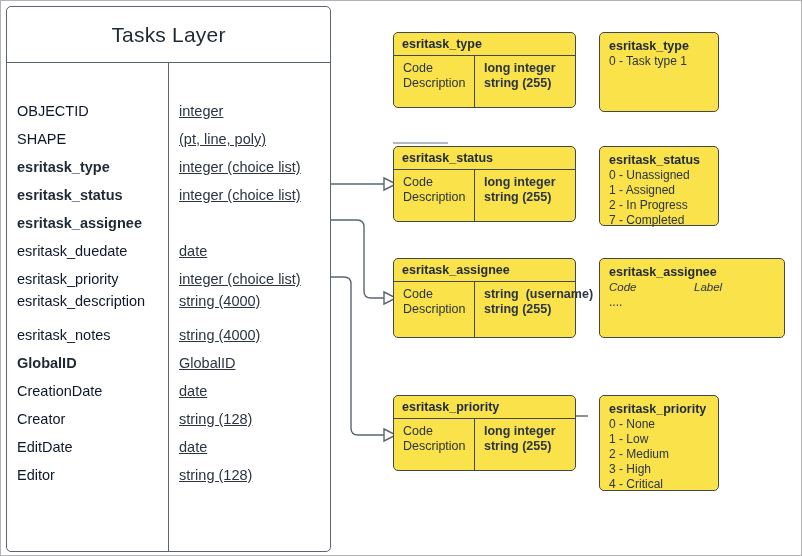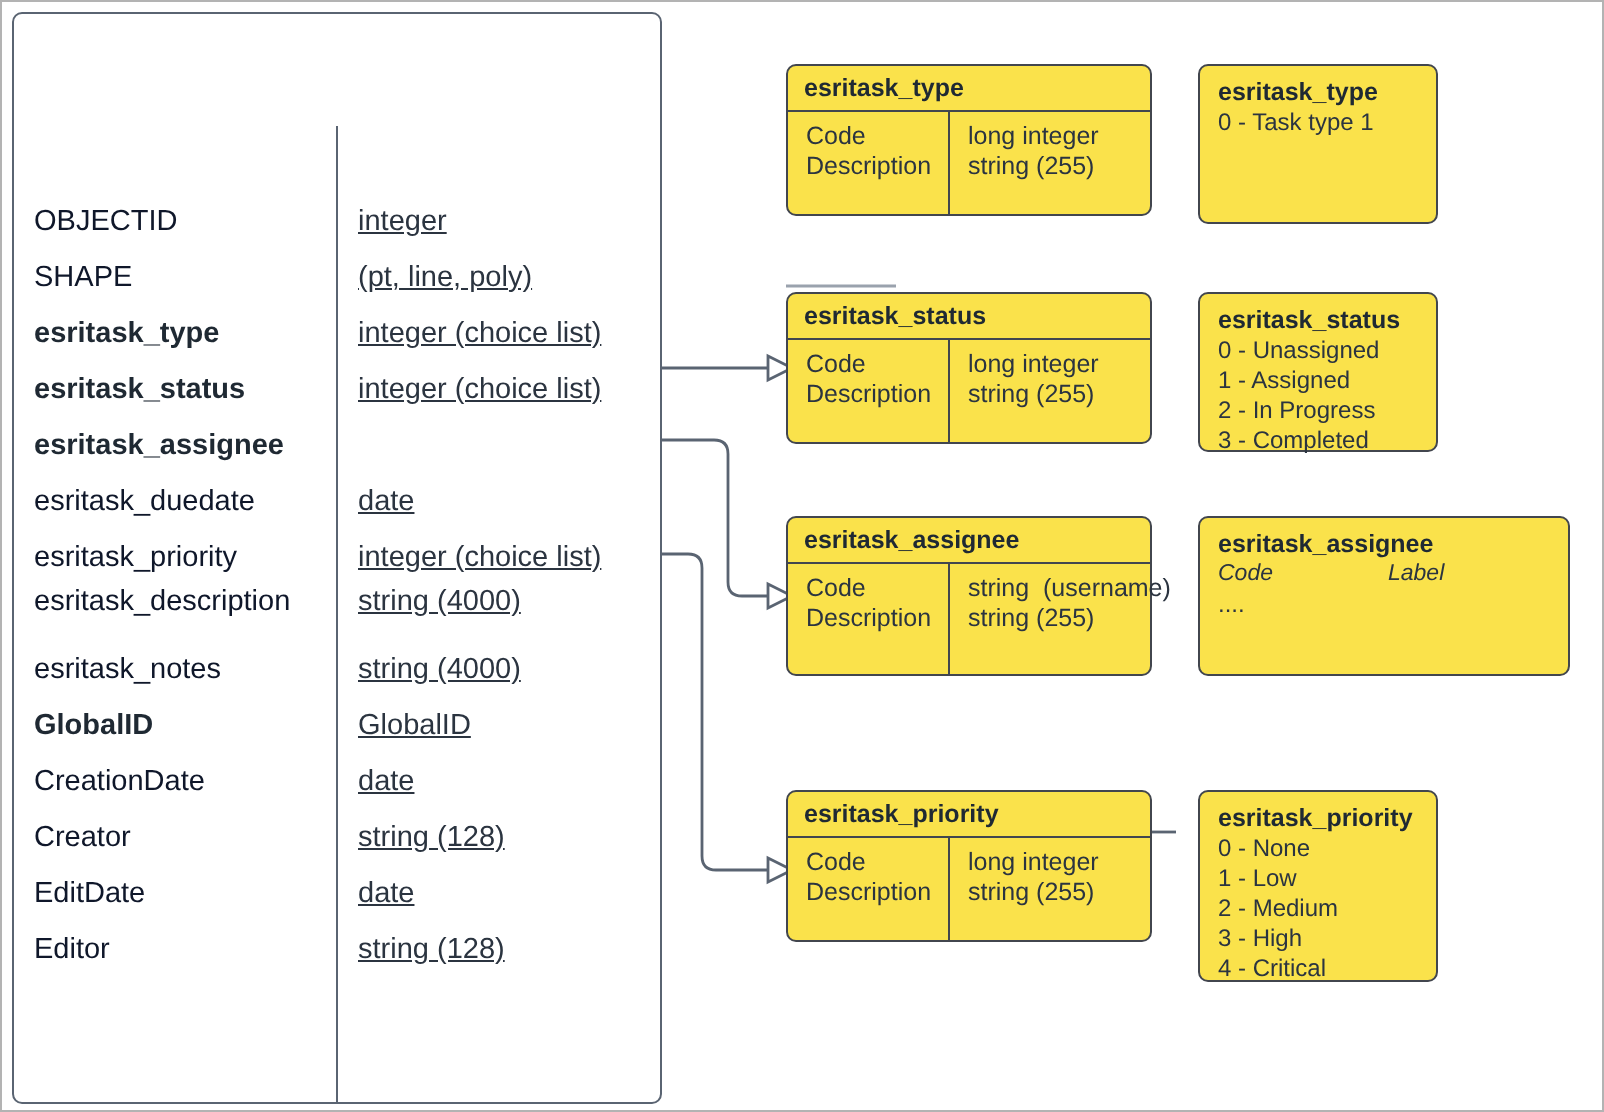--- a/index.html
+++ b/index.html
@@ -121,21 +121,21 @@
   }
   .dom-table .dt-col {
     position: absolute;
     top: 28px;
     font-size: 12.5px;
     line-height: 15px;
     color: #2b3440;
     white-space: pre;
   }
   .dom-table .dt-col.left  { left: 9px; }
-  .dom-table .dt-col.right { left: 90px; }
+  .dom-table .dt-col.right { left: 90px; font-weight: bold; }
 
   
   .dom-values {
     position: absolute;
     box-sizing: border-box;
     background: #fae24b;
     border: 1px solid #42464e;
     border-radius: 5px;
     padding: 6px 9px;
   }
@@ -170,20 +170,23 @@
     pointer-events: none;
   }
 </style>
 </head>
 <body>
 
 <div id="page">
 
   <div id="tasks-layer">
 
+    <div id="tasks-header">
+      <div class="title">Tasks Layer</div>
+    </div>
 
     <div id="tasks-body">
       <div id="col-divider"></div>
 
       <div class="field-row" style="top:34px">
         <span class="field-name">OBJECTID</span>
         <span class="field-type">integer</span>
       </div>
       <div class="field-row" style="top:62px">
         <span class="field-name">SHAPE</span>
@@ -298,21 +301,21 @@
   <div class="dom-values" style="left:598px; top:31px; width:120px; height:80px;">
     <div class="dv-title">esritask_type</div>
     <div class="dv-line">0 - Task type 1</div>
   </div>
 
   <div class="dom-values" style="left:598px; top:145px; width:120px; height:80px;">
     <div class="dv-title">esritask_status</div>
     <div class="dv-line">0 - Unassigned</div>
     <div class="dv-line">1 - Assigned</div>
     <div class="dv-line">2 - In Progress</div>
-    <div class="dv-line">3 - Completed</div>
+    <div class="dv-line">7 - Completed</div>
   </div>
 
   <div class="dom-values" style="left:598px; top:257px; width:186px; height:80px;">
     <div class="dv-title">esritask_assignee</div>
     <div class="dv-cols">
       <span class="dv-line dv-hdr c1">Code</span>
       <span class="dv-line dv-hdr">Label</span>
     </div>
     <div class="dv-line">....</div>
   </div>

